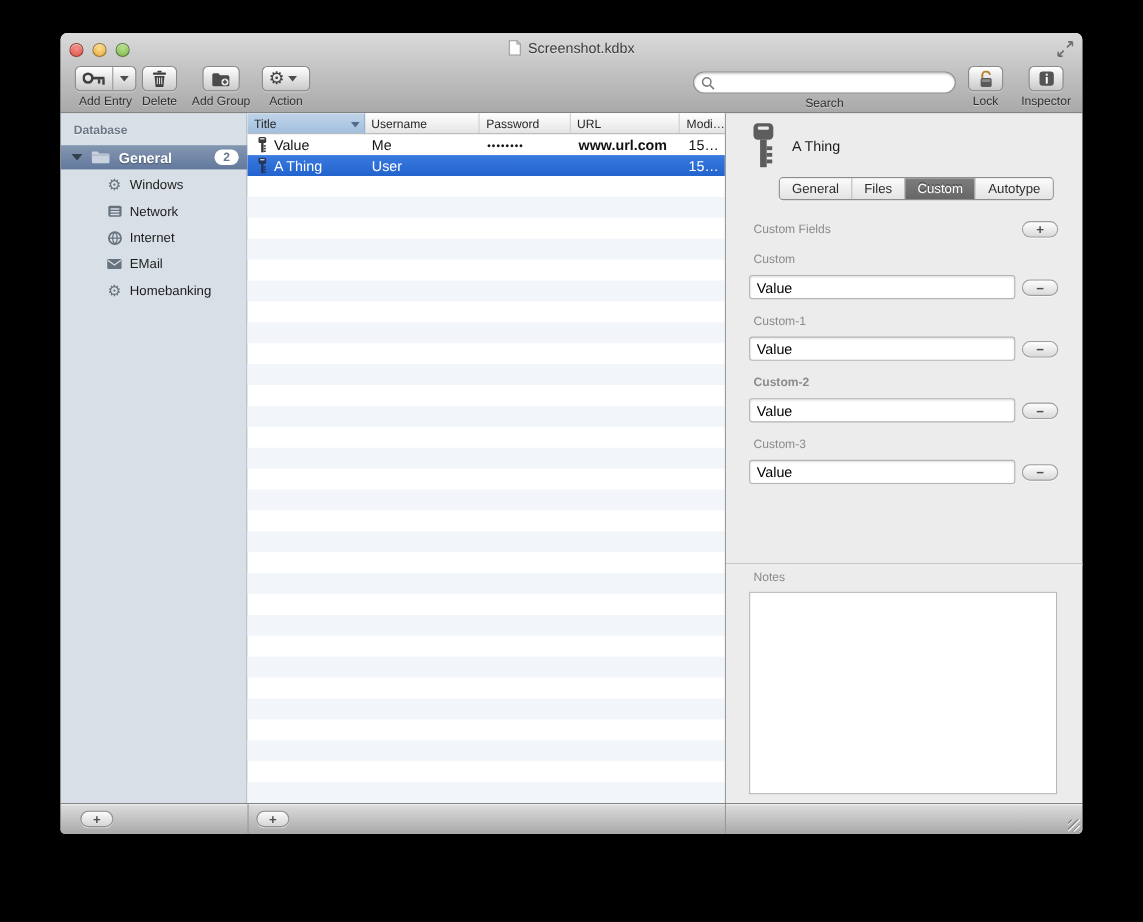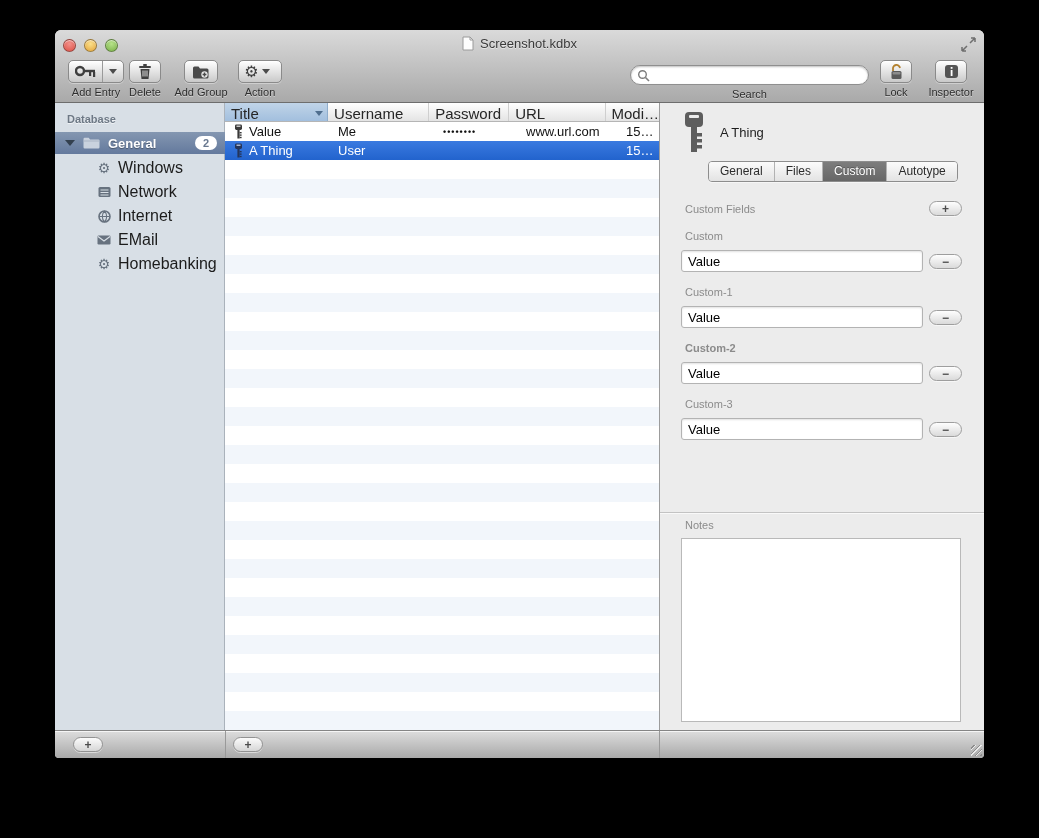--- a/index.html
+++ b/index.html
@@ -47,33 +47,33 @@
   .sb-header { position:absolute; left:12px; top:10px; font-size:11px; font-weight:bold; color:#6d7885; text-shadow:0 1px 0 rgba(255,255,255,.6); }
   .sb-group { position:absolute; left:0; top:29px; width:170px; height:22px;
     background:linear-gradient(#8497b1,#63799d); display:flex; align-items:center; }
   .sb-disclosure { width:0; height:0; border-left:5px solid transparent; border-right:5px solid transparent; border-top:6px solid #33404f; margin-left:10px; }
   .sb-folder { margin-left:8px; }
   .sb-group-label { margin-left:8px; color:#fff; font-weight:bold; font-size:13px; text-shadow:0 1px 1px rgba(0,0,0,.35); flex:1; }
   .sb-badge { margin-right:8px; background:#fff; border-radius:9px; padding:1px 8px; font-size:11px; font-weight:bold; color:#68788f; }
   .sb-items { position:absolute; left:0; top:53px; width:170px; }
   .sb-item { height:24px; display:flex; align-items:center; }
   .sb-item-icon { width:16px; margin-left:41px; display:flex; justify-content:center; color:#67727f; font-size:14px; line-height:14px; }
-  .sb-item-label { margin-left:6px; font-size:16px; color:#1c1c1c; }
+  .sb-item-label { margin-left:6px; font-size:12px; color:#1c1c1c; }
 
   
   .table { width:434px; height:627px; background:#fff; position:relative; flex:none; }
   .thead { display:flex; height:19px; background:linear-gradient(#ffffff,#e4e4e4); border-bottom:1px solid #b5b5b5; }
-  .th { font-size:15px; color:#262626; padding:2px 0 0 6px; border-right:1px solid #cfcfcf; display:flex; align-items:center; }
+  .th { font-size:11px; color:#262626; padding:2px 0 0 6px; border-right:1px solid #cfcfcf; display:flex; align-items:center; }
   .th.sorted { background:linear-gradient(#c0d4e8,#a2bfde); border-right:1px solid #8fadcc; }
   .sort-arrow { margin-left:auto; margin-right:4px; width:0; height:0; border-left:4px solid transparent; border-right:4px solid transparent; border-top:5px solid #4f6e8e; }
   .col-title { width:107px; } .col-username { width:105px; } .col-password { width:83px; } .col-url { width:100px; } .col-modified { flex:1; border-right:none; }
   .trow { display:flex; height:19px; font-size:13px; color:#111; align-items:center; }
   .trow .cell { padding-left:6px; white-space:nowrap; overflow:hidden; }
   .cell-title { width:107px; display:flex; align-items:center; gap:6px; padding-left:9px !important; }
-  .cell-username { width:105px; } .cell-password { width:83px; font-size:9px; letter-spacing:1px; font-weight:bold; } .cell-url { width:100px; } .cell-modified { flex:1; }
+  .cell-username { width:105px; } .cell-password { width:83px; font-size:9px; letter-spacing:1px; font-weight:bold; } .cell-url { width:100px;font-weight:bold; } .cell-modified { flex:1; }
   .trow.selected { background:linear-gradient(#3a7ae0,#2263cd); color:#fff; }
   .trow.tint { background:#f2f6fb; }
 
   
   .inspector { width:325px; height:627px; background:#ececec; border-left:1px solid #9c9c9c; position:relative; flex:none; }
   .insp-key { position:absolute; left:22px; top:8px; }
   .insp-title { position:absolute; left:60px; top:22px; font-size:13px; color:#1d1d1d; }
   .segmented { position:absolute; left:48px; top:58px; display:inline-flex; border:1px solid #8d8d8d; border-radius:4px; overflow:hidden;
     box-shadow:0 1px 0 rgba(255,255,255,.5); }
   .segment { padding:2px 11px 3px; font-size:12px; color:#2c2c2c; background:linear-gradient(#fbfbfb,#e3e3e3); border-right:1px solid #b2b2b2; cursor:default; }

